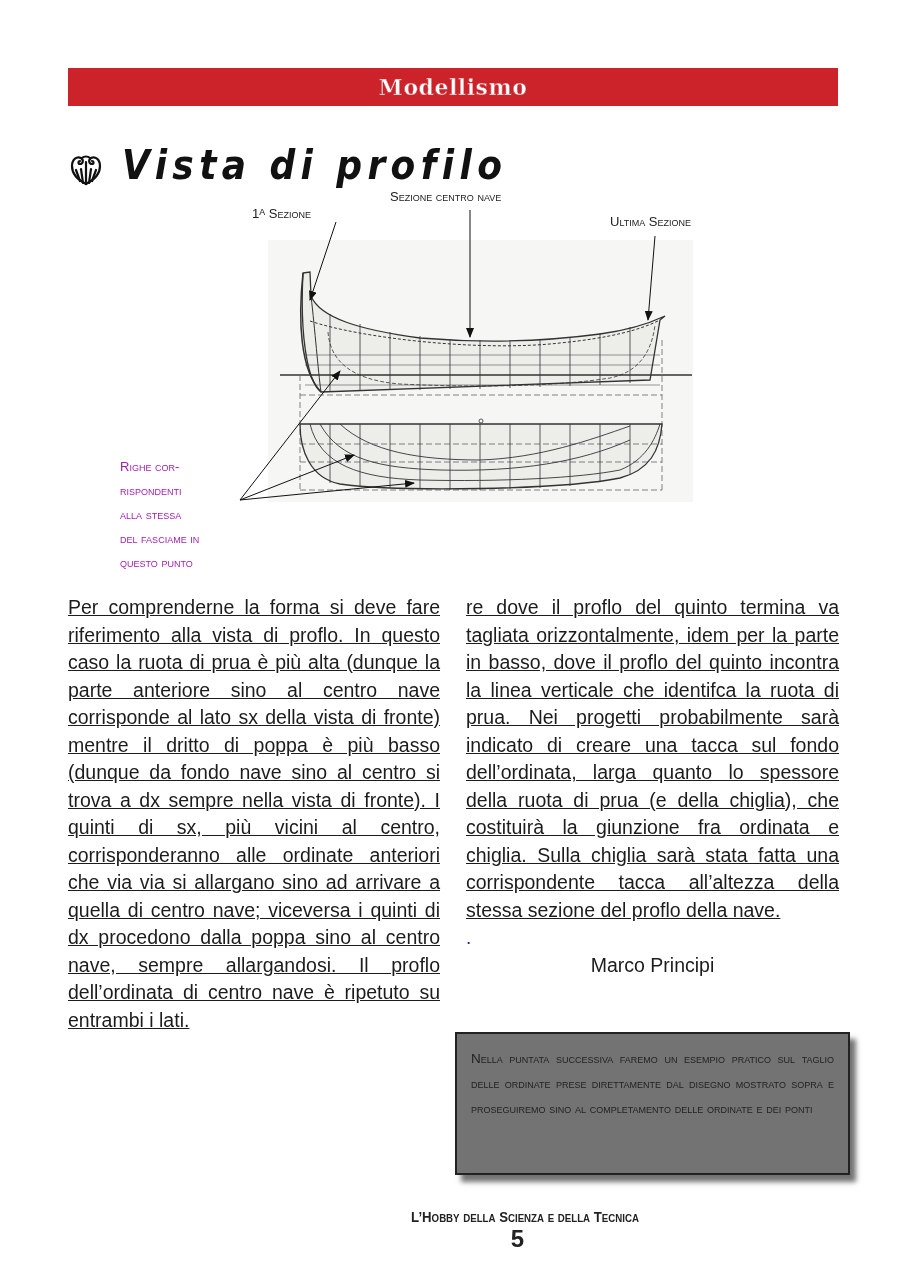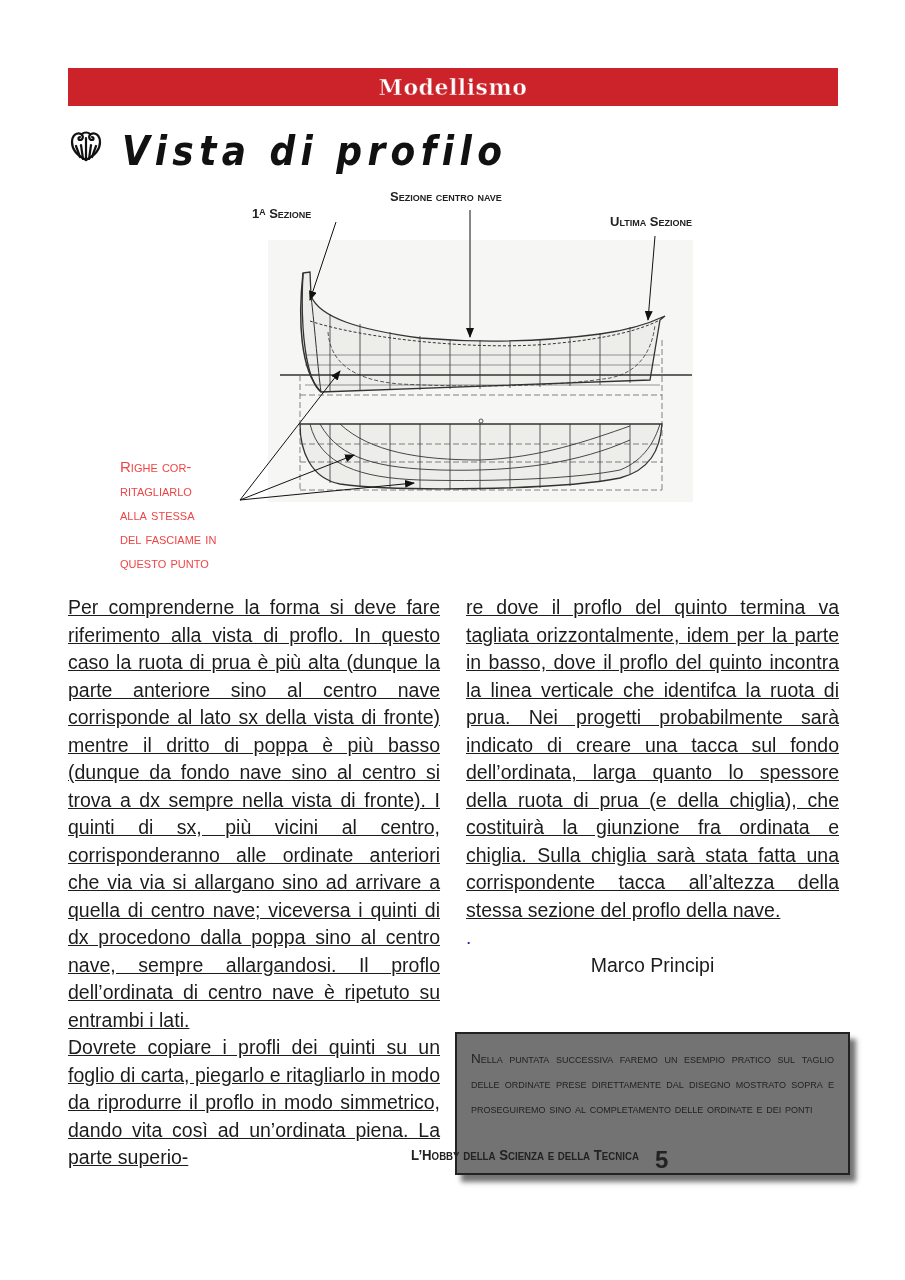--- a/index.html
+++ b/index.html
@@ -1,33 +1,33 @@
 <!DOCTYPE html>
 <html><head>
   <meta charset="utf-8">
   <style>
     html, body { margin: 0; padding: 0; background: #ffffff; }
     body { width: 905px; height: 1280px; position: relative; overflow: hidden; font-family: "Liberation Sans", sans-serif; color: #1a1a1a; }
     .section-bar { position: absolute; left: 68px; top: 68px; width: 770px; height: 38px; background: #cc2229; display: flex; align-items: center; justify-content: center; text-align: center; }
     .section-bar span { font-family: "DejaVu Serif", serif; font-weight: bold; font-size: 22px; color: #ffffff; letter-spacing: 0.5px; -webkit-text-stroke: 0.6px #cc2229; text-shadow: 0 0 0.5px #fff; }
-    .title-row { position: absolute; left: 68px; top: 128px; height: 60px; display: flex; align-items: flex-start; }
+    .title-row { position: absolute; left: 68px; top: 128px; height: 60px; display: flex; align-items: flex-end; }
     .ornament { width: 36px; height: 36px; margin-right: 18px; }
     .title { font-family: "DejaVu Sans", sans-serif; font-style: italic; font-weight: bold; font-size: 40px; letter-spacing: 6px; color: #111; transform: scaleX(0.9); transform-origin: left center; }
     .figure { position: absolute; left: 0; top: 185px; width: 905px; height: 390px; }
-    .lbl { position: absolute; font-size: 13px; color: #222; font-variant: small-caps; white-space: nowrap; font-weight: bold; }
-    .lbl-left { position: absolute; left: 120px; top: 455px; font-size: 15px; line-height: 24px; color: #ef4444; font-variant: small-caps; }
+    .lbl { position: absolute; font-size: 13px; color: #222; font-variant: small-caps; white-space: nowrap; }
+    .lbl-left { position: absolute; left: 120px; top: 455px; font-size: 13px; line-height: 24px; color: #a21caf; font-variant: small-caps; }
     .col { position: absolute; font-size: 19.5px; line-height: 27.5px; text-align: justify; color: #1c1c1c; }
     .col p { margin: 0; text-decoration: underline; }
     .col-left { left: 68px; top: 594px; width: 372px; }
     .col-right { left: 466px; top: 594px; width: 373px; }
     .dot { color: #2222aa; font-size: 19px; line-height: 27.5px; height: 27.5px; }
     .author { text-align: center; }
     .note-box { position: absolute; left: 455px; top: 1032px; width: 395px; height: 143px; border: 2px solid #222; background: #737373; box-shadow: 6px 7px 5px rgba(0,0,0,0.55); box-sizing: border-box; padding: 12px 14px 0 14px; }
     .note-box div { font-size: 13.5px; line-height: 25px; font-variant: small-caps; color: #222; text-align: justify; }
-    .footer { position: absolute; left: 380px; top: 1146px; display: flex; align-items: flex-start; }
+    .footer { position: absolute; left: 380px; top: 1208px; display: flex; align-items: center; flex-direction: column; }
     .footer .pub { font-weight: bold; font-size: 15px; font-variant: small-caps; color: #222; transform: scaleX(0.88); transform-origin: right center; }
     .footer .page { font-weight: bold; font-size: 24px; color: #222; margin-left: 16px; }
   </style>
 </head>
 <body>
 
 <div class="section-bar">
   <span>Modellismo</span>
 </div>
 
@@ -119,29 +119,28 @@
     <line x1="240" y1="500" x2="354" y2="455" marker-end="url(#arr)"></line>
     <line x1="240" y1="500" x2="414" y2="483" marker-end="url(#arr)"></line>
   </g>
 </svg>
 
 <div class="lbl" style="left:252px; top:206px;">1ᴬ Sezione</div>
 <div class="lbl" style="left:390px; top:189px;">Sezione centro nave</div>
 <div class="lbl" style="left:610px; top:214px;text-align:right;">Ultima Sezione</div>
 <div class="lbl-left">
   <div>Righe cor-</div>
-  <div>ritagliarlo</div>
+  <div>rispondenti</div>
   <div>alla stessa</div>
   <div>del fasciame in</div>
   <div>questo punto</div>
 </div>
 
 <div class="col col-left">
   <p>Per comprenderne la forma si deve fare riferimento alla vista di proflo. In questo caso la ruota di prua è più alta (dunque la parte anteriore sino al centro nave corrisponde al lato sx della vista di fronte) mentre il dritto di poppa è più basso (dunque da fondo nave sino al centro si trova a dx sempre nella vista di fronte). I quinti di sx, più vicini al centro, corrisponderanno alle ordinate anteriori che via via si allargano sino ad arrivare a quella di centro nave; viceversa i quinti di dx procedono dalla poppa sino al centro nave, sempre allargandosi. Il proflo dell’ordinata di centro nave è ripetuto su entrambi i lati.</p>
-  <p>Dovrete copiare i profli dei quinti su un foglio di carta, piegarlo e ritagliarlo in modo da riprodurre il proflo in modo simmetrico, dando vita così ad un’ordinata piena. La parte superio-</p>
 </div>
 
 <div class="col col-right">
   <p>re dove il proflo del quinto termina va tagliata orizzontalmente, idem per la parte in basso, dove il proflo del quinto incontra la linea verticale che identifca la ruota di prua. Nei progetti probabilmente sarà indicato di creare una tacca sul fondo dell’ordinata, larga quanto lo spessore della ruota di prua (e della chiglia), che costituirà la giunzione fra ordinata e chiglia. Sulla chiglia sarà stata fatta una corrispondente tacca all’altezza della stessa sezione del proflo della nave.</p>
   <div class="dot">.</div>
   <div class="author">Marco Principi</div>
 </div>
 
 <div class="note-box">
   <div>Nella puntata successiva faremo un esempio pratico sul taglio delle ordinate prese direttamente dal disegno mostrato sopra e proseguiremo sino al completamento delle ordinate e dei ponti</div>

